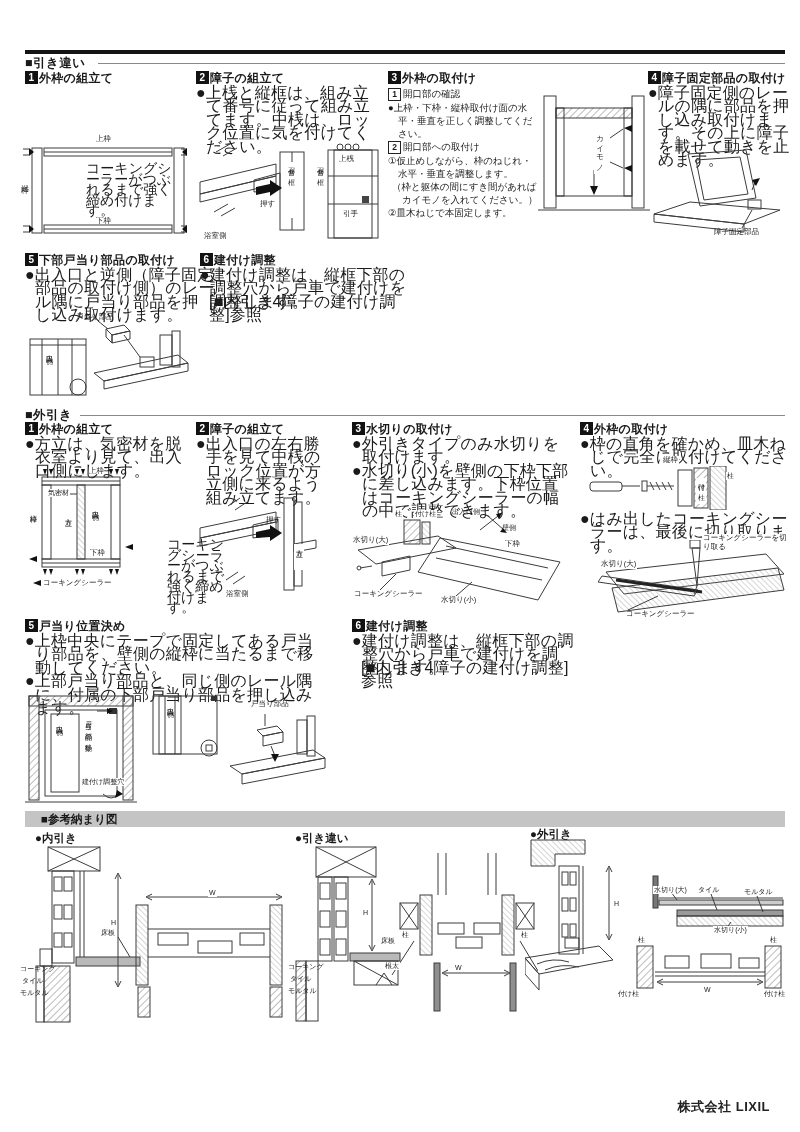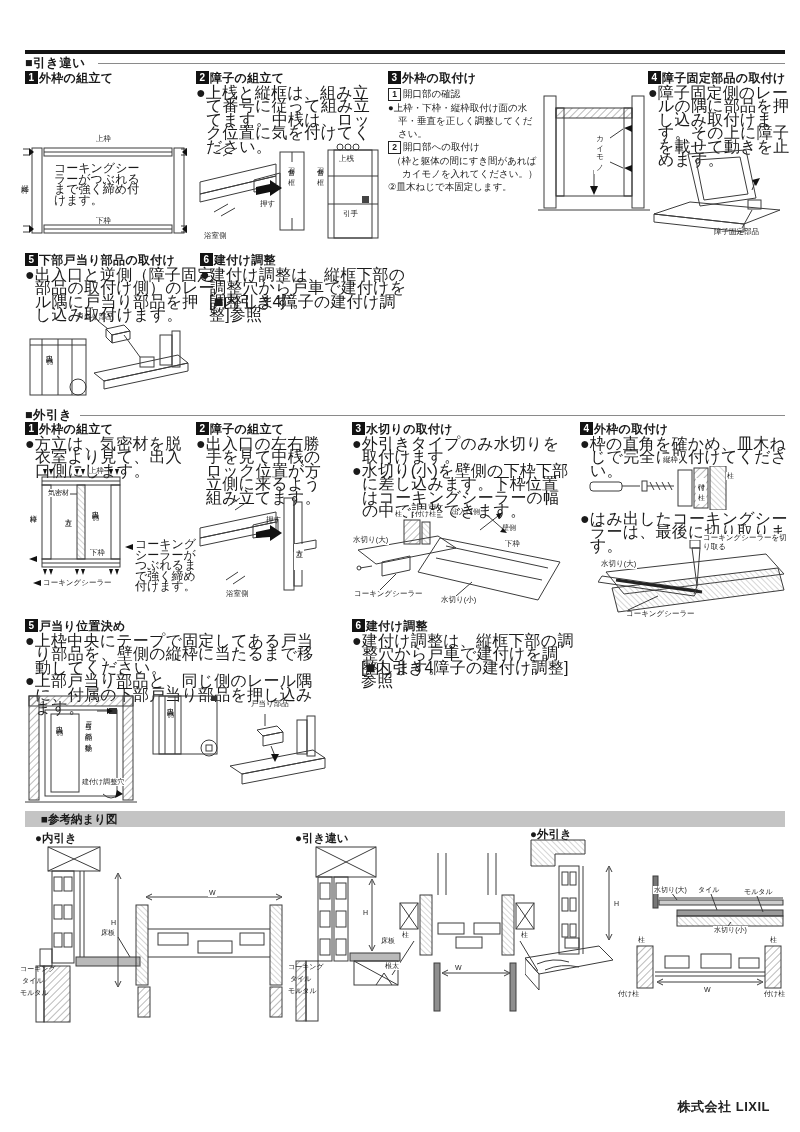--- a/index.html
+++ b/index.html
@@ -16,21 +16,21 @@
   .hang{padding-left:10px;text-indent:-10px;}
   .sq{display:inline-block;width:11px;height:11px;border:1px solid #222;font-size:8.5px;line-height:11px;
       text-align:center;text-indent:0;margin-right:2px;font-weight:bold;background:#fff;}
   .lbl{font-size:7.5px;white-space:nowrap;letter-spacing:0;line-height:8.5px;}
   .lbs{font-size:7px;white-space:nowrap;line-height:8px;}
   .bgw{background:#fff;padding:0 1px;}
   .v{writing-mode:vertical-rl;text-orientation:upright;white-space:normal;letter-spacing:1px;}
   .dg{position:absolute;}
   .dg svg{position:absolute;left:0;top:0;}
   .dg .lbl,.dg .lbs,.dg .note{position:absolute;}
-  .note{font-size:12px;line-height:10.5px;letter-spacing:0;}
+  .note{font-size:14px;line-height:10.5px;letter-spacing:0;margin-left:32px;}
   .s{stroke:#3c3c3c;fill:none;stroke-width:1;}
   .gbar{background:#c4c4c4;font-size:11.5px;font-weight:bold;line-height:16px;padding-left:16px;box-sizing:border-box;}
   .blk{font-size:11.5px;font-weight:bold;}
   .footer{font-size:13px;font-weight:bold;letter-spacing:.5px;color:#222;}
   .topbar{background:#141414;}
 </style>
 </head>
 <body>
 
 <svg width="0" height="0" style="position:absolute">
@@ -96,20 +96,21 @@
   <span class="lbs v" style="left:120px;top:22px;height:56px;">召合せ框</span>
   <span class="lbl bgw" style="left:142px;top:15px;">上桟</span>
   <span class="lbl bgw" style="left:146px;top:70px;">引手</span>
 </div>
 
 <div class="abs ttl" style="left:388px;top:70px;"><span class="nb">3</span><span>外枠の取付け</span></div>
 <div class="abs bd2" style="left:388px;top:87px;width:152px;">
   <div><span class="sq">1</span><span>開口部の確認</span></div>
   <div class="hang">●上枠・下枠・縦枠取付け面の水平・垂直を正しく調整してください。</div>
   <div><span class="sq">2</span><span>開口部への取付け</span></div>
+  <div class="hang">①仮止めしながら、枠のねじれ・水平・垂直を調整します。</div>
   <div class="hang" style="padding-left:14px;">（枠と躯体の間にすき間があればカイモノを入れてください。）</div>
   <div class="hang">②皿木ねじで本固定します。</div>
 </div>
 <div class="dg" style="left:538px;top:92px;width:112px;height:122px;">
   <svg width="112" height="122">
     <rect class="s" x="6" y="4" width="12" height="112"></rect>
       <rect class="s" x="94" y="4" width="12" height="112"></rect>
     <rect x="18" y="16" width="76" height="10" fill="url(#ht)" stroke="#3c3c3c"></rect>
     <rect class="s" x="18" y="16" width="8" height="88"></rect>
       <rect class="s" x="86" y="16" width="8" height="88"></rect>

